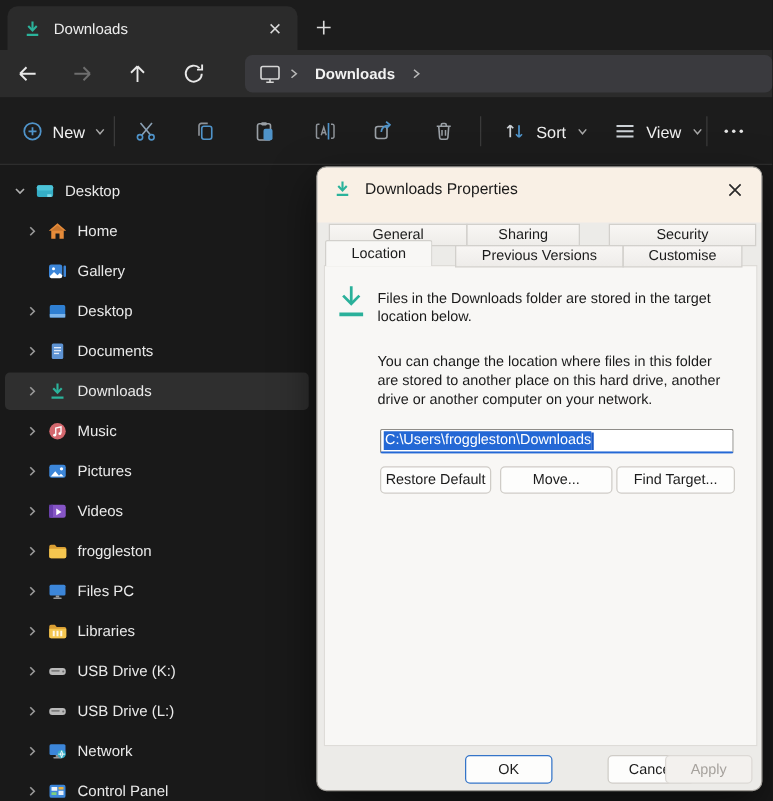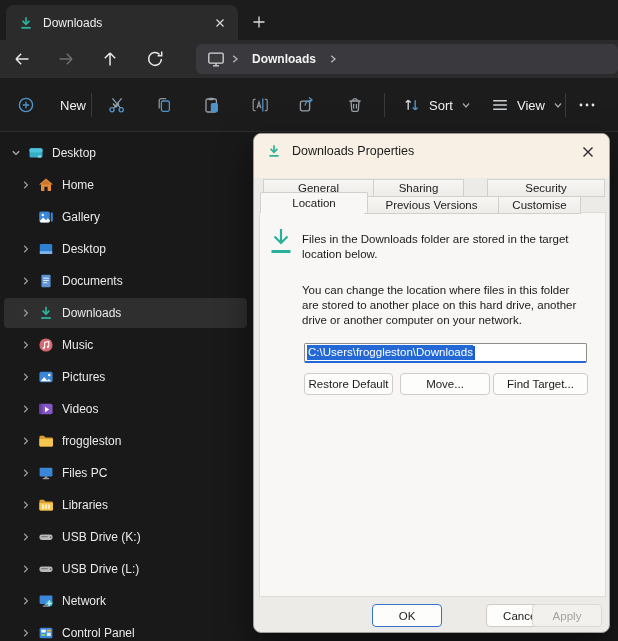--- a/index.html
+++ b/index.html
@@ -20,21 +20,21 @@
   .navbar{position:absolute;top:40px;left:0;right:0;height:38px;background:#2b2b2b;}
   .nb{position:absolute;top:3px;width:32px;height:32px;display:flex;align-items:center;justify-content:center;border-radius:4px;}
   .nb.back{left:6px;} .nb.fwd{left:50px;} .nb.up{left:94px;} .nb.refresh{left:139px;}
   .addressbar{position:absolute;left:196px;top:4px;width:422px;height:30px;background:#3a3a3e;
               border-radius:6px;display:flex;align-items:center;padding-left:10px;box-sizing:border-box;}
   .addr-text{font-size:12px;font-weight:600;color:#f2f2f2;margin:0 8px;}
   .addr-chev{margin:0 2px;}
 
   
   .toolbar{position:absolute;top:78px;left:0;right:0;height:53px;background:#1c1c1c;border-bottom:1px solid #2d2d2d;box-sizing:content-box;}
-  .newbtn{position:absolute;left:10px;top:12px;height:30px;display:flex;align-items:center;gap:24px;padding:0 6px;border-radius:4px;}
+  .newbtn{position:absolute;left:10px;top:12px;height:30px;display:flex;align-items:center;gap:6px;padding:0 6px;border-radius:4px;}
   .newbtn-label{font-size:13px;color:#f0f0f0;}
   .tdiv{position:absolute;top:15px;width:1px;height:24px;background:#3a3a3a;}
   .tbtn{position:absolute;top:14px;width:26px;height:26px;display:flex;align-items:center;justify-content:center;border-radius:4px;}
   .ddbtn{position:absolute;top:12px;height:30px;display:flex;align-items:center;gap:7px;padding:0 6px;border-radius:4px;}
   .ddbtn-label{font-size:13px;color:#f0f0f0;}
 
   
   .main{position:absolute;top:132px;left:0;right:0;bottom:0;background:#191919;}
   .side-item{position:absolute;left:4px;width:243px;height:30px;border-radius:4px;
              display:flex;align-items:center;font-size:12px;color:#e9e9e9;cursor:default;}
@@ -49,22 +49,22 @@
           border:1px solid #a19e99;border-radius:8px;box-sizing:border-box;overflow:hidden;
           box-shadow:0 14px 34px rgba(0,0,0,0.55);color:#1b1b1b;}
   .dlg-title{position:absolute;top:0;left:0;right:0;height:44px;background:#f9f0e5;
              display:flex;align-items:flex-start;padding:9px 0 0 12px;box-sizing:border-box;}
   .dlg-title-text{font-size:12.5px;color:#1b1b1b;margin-left:10px;margin-top:1px;}
   .dlg-close{position:absolute;top:5px;right:7px;width:28px;height:26px;display:flex;align-items:center;justify-content:center;border-radius:4px;}
   .ptab{position:absolute;height:18px;box-sizing:border-box;background:linear-gradient(#f8f6f4,#eeece9);
         border:1px solid #d2d0cc;font-size:11.5px;display:flex;align-items:center;justify-content:center;z-index:2;}
   .ptab.r1{top:45px;}
   .t-general{left:9px;width:111px;} .t-sharing{left:119px;width:91px;} .t-security{left:233px;width:118px;}
-  .t-prev{top:62px;left:110px;width:135px;} .t-cust{top:62px;left:244px;width:83px;}
-  .t-location{top:58px;left:6px;width:108px;height:21px;background:#f8f7f5;border-bottom:none;
+  .t-prev{top:62px;left:110px;width:135px;} .t-cust{top:62px;left:244px;width:96px;}
+  .t-location{top:58px;left:6px;width:86px;height:21px;background:#f8f7f5;border-bottom:none;
               z-index:4;border-radius:2px 2px 0 0;}
   .page{position:absolute;left:5px;top:78px;width:347px;height:385px;background:#f8f7f5;
         border:1px solid #dedcd8;box-sizing:border-box;z-index:1;}
   .pg-icn{position:absolute;left:9px;top:14px;}
   .pg-intro{position:absolute;left:42px;top:19px;width:274px;font-size:11.5px;line-height:1.32;color:#1a1a1a;}
   .pg-desc{position:absolute;left:42px;top:70px;width:284px;font-size:11.5px;line-height:1.32;color:#1a1a1a;}
   .textbox{position:absolute;left:44px;top:130px;width:283px;height:20px;background:#ffffff;
            border:1px solid #8f8d89;border-bottom:2px solid #2468d5;border-radius:2px;box-sizing:border-box;
            display:flex;align-items:center;padding-left:2px;font-size:11.5px;white-space:nowrap;overflow:hidden;}
   .sel{background:#2468d5;color:#ffffff;padding:1px 0 2px 1px;}

